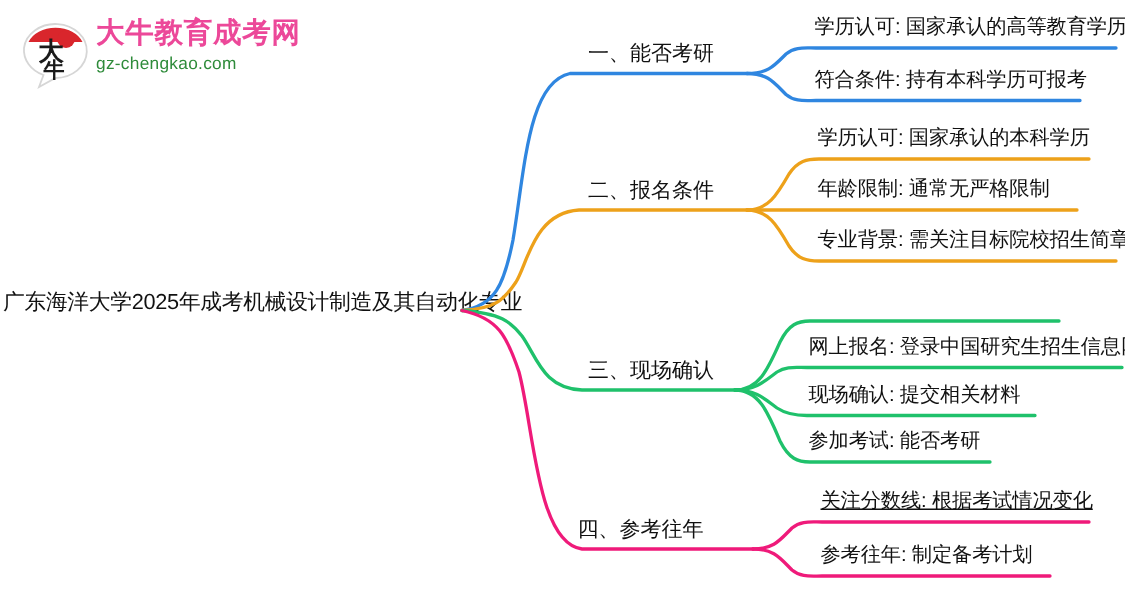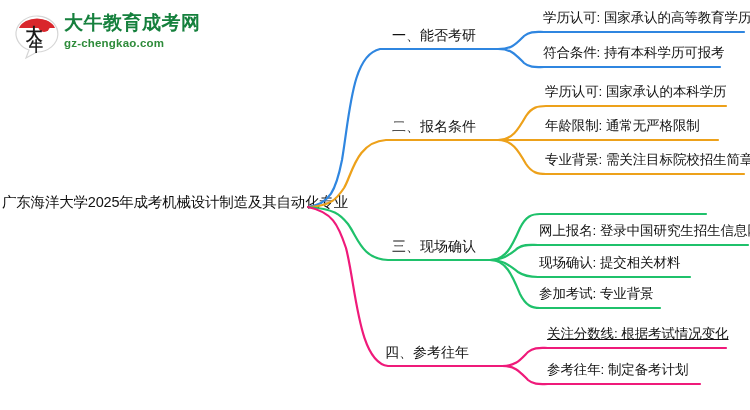--- a/index.html
+++ b/index.html
@@ -39,28 +39,28 @@
   }
   #logo-text {
     position: absolute;
     left: 56px;
     top: 4px;
     width: 140px;
   }
   #logo-title {
     font-size: 19px;
     font-weight: bold;
-    color: #15803d;
+    color: #ec4899;
     letter-spacing: 0.5px;
     line-height: 22px;
     white-space: nowrap;
   }
   #logo-sub {
     font-size: 11.5px;
-    font-weight: bold;
+    font-weight: normal;
     color: #2e8b3a;
     letter-spacing: 0.2px;
     line-height: 16px;
     margin-top: 1px;
     white-space: nowrap;
   }
 
   
   #root-title {
     position: absolute;
@@ -150,18 +150,18 @@
 
   <div class="leaf-label" style="left:543px; top:9px;">学历认可: 国家承认的高等教育学历</div>
   <div class="leaf-label" style="left:543px; top:44px;">符合条件: 持有本科学历可报考</div>
 
   <div class="leaf-label" style="left:545px; top:83px;">学历认可: 国家承认的本科学历</div>
   <div class="leaf-label" style="left:545px; top:117px;">年龄限制: 通常无严格限制</div>
   <div class="leaf-label" style="left:545px; top:151px;">专业背景: 需关注目标院校招生简章</div>
 
   <div class="leaf-label" style="left:539px; top:222px;">网上报名: 登录中国研究生招生信息网</div>
   <div class="leaf-label" style="left:539px; top:254px;">现场确认: 提交相关材料</div>
-  <div class="leaf-label" style="left:539px; top:285px;">参加考试: 专业背景</div>
+  <div class="leaf-label" style="left:539px; top:285px;">参加考试: 能否考研</div>
 
   <div class="leaf-label" style="left:547px; top:325px;text-decoration:underline;">关注分数线: 根据考试情况变化</div>
   <div class="leaf-label" style="left:547px; top:361px;">参考往年: 制定备考计划</div>
 
 </div>
 
 </body></html>

